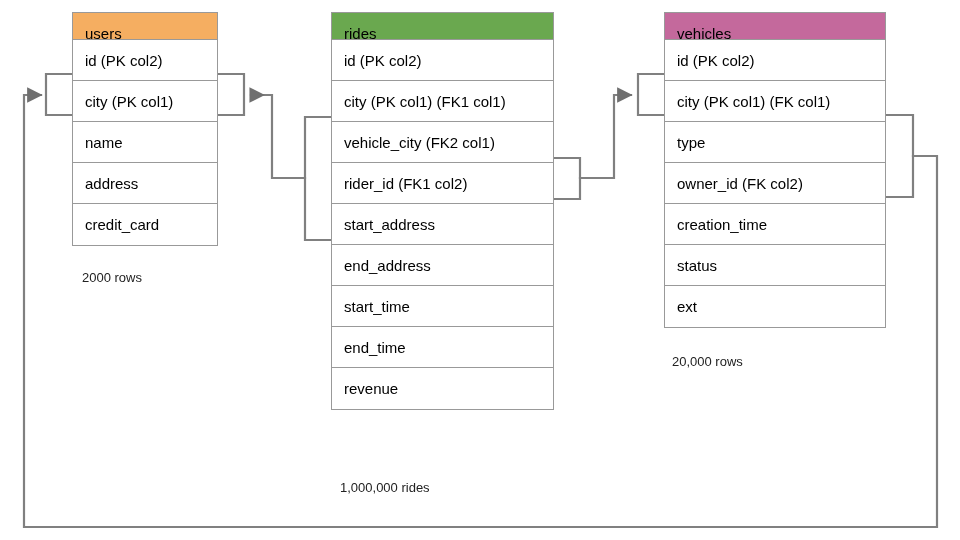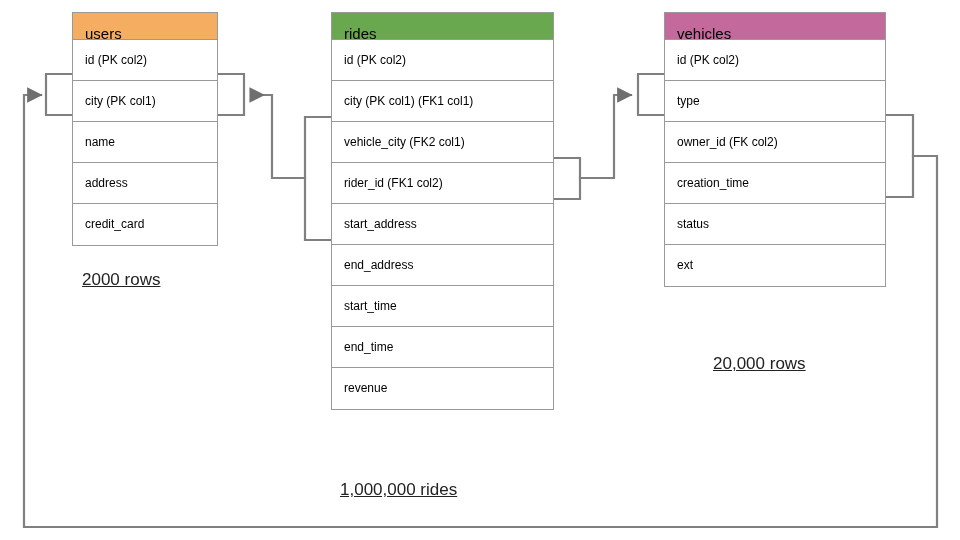--- a/index.html
+++ b/index.html
@@ -38,36 +38,35 @@
     color: #000000;
     border-bottom: 1px solid #999999;
     white-space: nowrap;
     overflow: hidden;
   }
   .tbl-row {
     box-sizing: border-box;
     height: 41px;
     line-height: 41px;
     padding-left: 12px;
-    font-size: 12px;
+    font-size: 15px;
     color: #000000;
     background: #ffffff;
     border-bottom: 1px solid #999999;
     white-space: nowrap;
     overflow: hidden;
   }
   .tbl-row.last {
     border-bottom: none;
   }
   .caption {
     position: absolute;
-    font-size: 17px;
+    font-size: 13px;
     color: #222222;
     white-space: nowrap;
-    text-decoration: underline;
   }
 </style>
 </head>
 <body>
 
 <div id="canvas">
 
   <svg class="edges" viewBox="0 0 960 540" width="960" height="540">
     <defs>
       <marker id="arrow-left" viewBox="0 0 10 10" refX="9" refY="5" markerWidth="7" markerHeight="7" orient="auto-start-reverse">
@@ -120,21 +119,22 @@
     <div class="tbl-row">end_address</div>
     <div class="tbl-row">start_time</div>
     <div class="tbl-row">end_time</div>
     <div class="tbl-row last">revenue</div>
   </div>
   <div class="caption" style="left:340px; top:480px;">1,000,000 rides</div>
 
   <div class="table" style="left:664px; top:12px; width:222px;">
     <div class="tbl-header" style="background:#c4699c;">vehicles</div>
     <div class="tbl-row">id (PK col2)</div>
+    <div class="tbl-row">city (PK col1) (FK col1)</div>
     <div class="tbl-row">type</div>
     <div class="tbl-row">owner_id (FK col2)</div>
     <div class="tbl-row">creation_time</div>
     <div class="tbl-row">status</div>
     <div class="tbl-row last">ext</div>
   </div>
-  <div class="caption" style="left:672px; top:354px;margin-left:41px;">20,000 rows</div>
+  <div class="caption" style="left:672px; top:354px;">20,000 rows</div>
 
 </div>
 
 </body></html>

